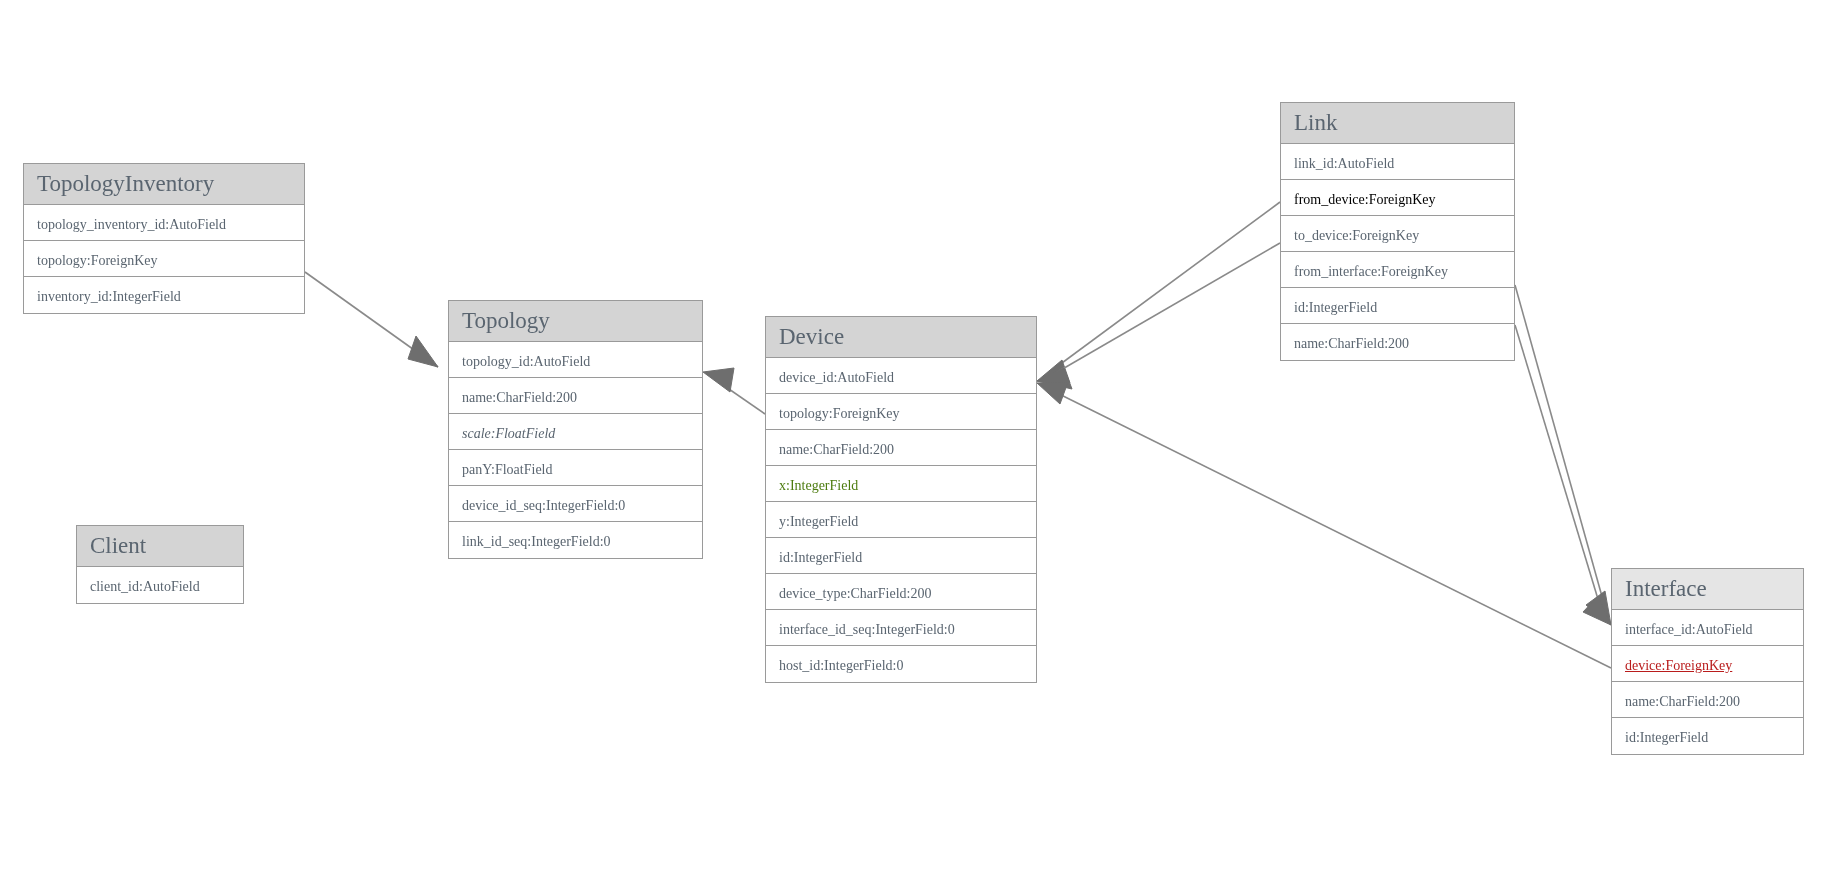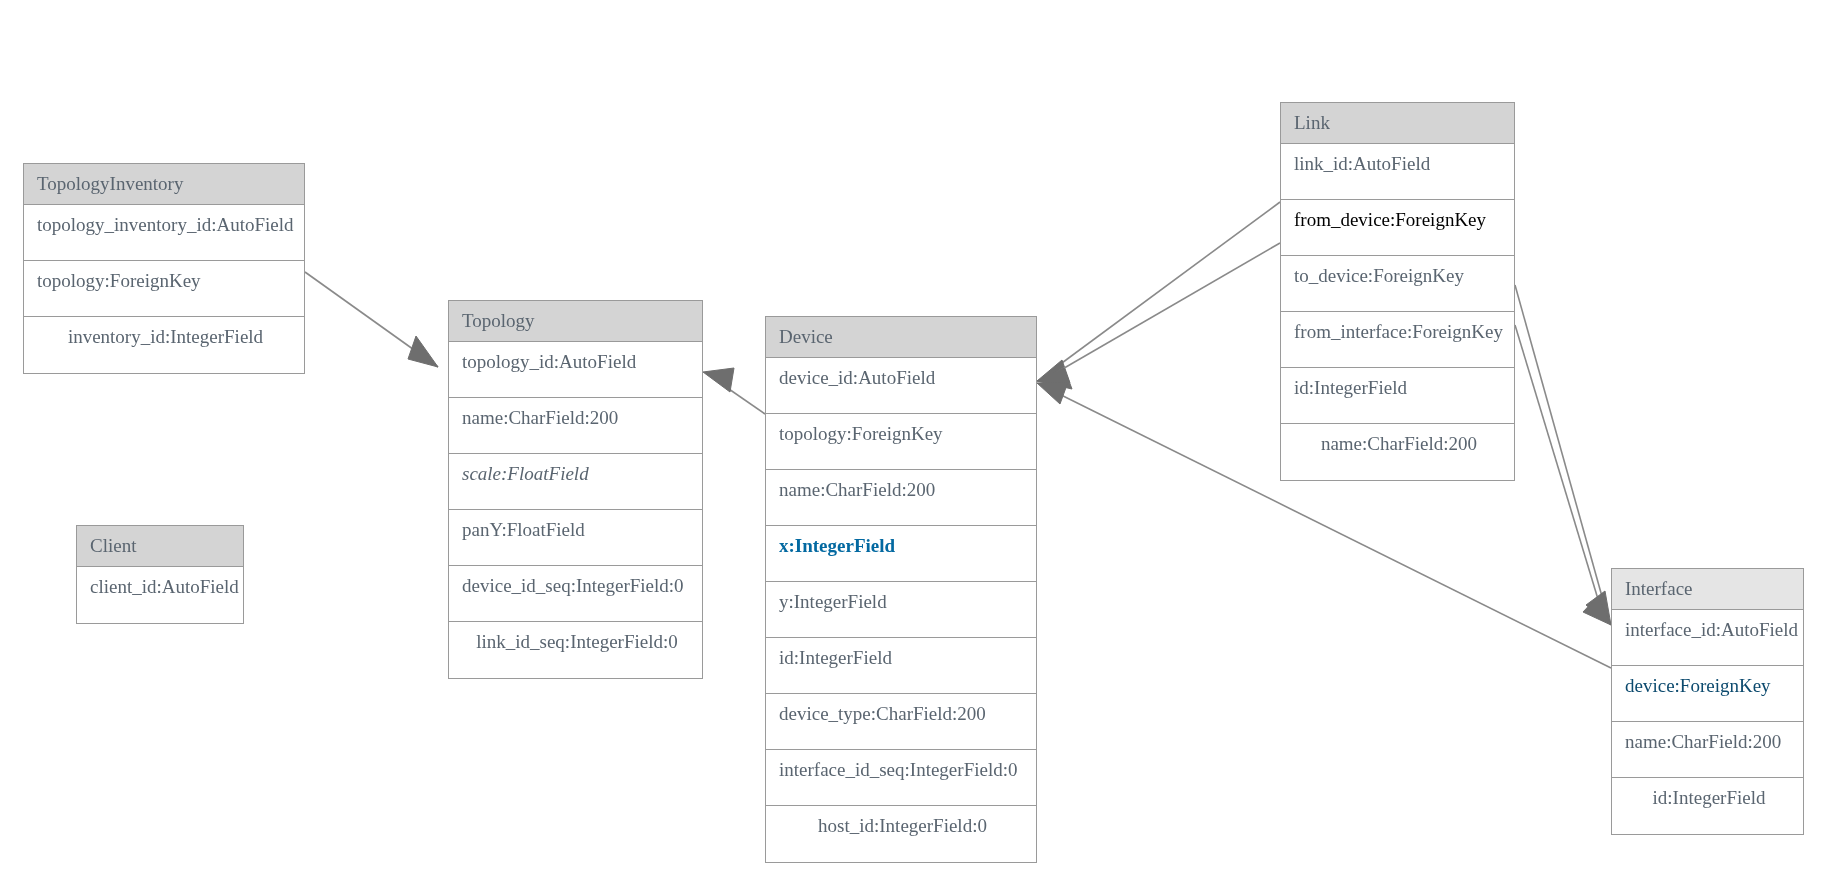--- a/index.html
+++ b/index.html
@@ -28,41 +28,40 @@
     box-sizing: border-box;
     border: 1px solid #9a9a9a;
     background: #ffffff;
     z-index: 2;
   }
   .entity-header {
     box-sizing: border-box;
     background: #d4d4d4;
     border-bottom: 1px solid #9a9a9a;
     color: #5a6570;
-    font-size: 19px;
+    font-size: 23px;
     line-height: 40px;
     height: 41px;
     padding: 0 0 0 13px;
     white-space: nowrap;
     overflow: hidden;
   }
   .entity-field {
     box-sizing: border-box;
-    height: 56px;
+    height: 36px;
     line-height: 40px;
     border-bottom: 1px solid #9a9a9a;
     color: #5a6570;
-    font-size: 19px;
+    font-size: 14px;
     padding: 0 10px 0 13px;
     white-space: nowrap;
     overflow: hidden;
   }
   .entity-field:last-child {
     border-bottom: none;
-    text-align: center;
   }
 </style>
 </head>
 <body>
 
 <div id="canvas" style="background: rgb(255, 255, 255);">
   <svg id="edge-layer" viewBox="0 0 1824 874" xmlns="http://www.w3.org/2000/svg">
       <g>
         <path d="M 305,272 L 438,367" stroke="#8a8a8a" stroke-width="1.6" fill="none"></path>
         <path d="M 438,367 L 408,359 L 416,336 Z" fill="#6e6e6e" stroke="#6e6e6e" stroke-width="1"></path>
@@ -109,36 +108,36 @@
       <div class="entity-field" style="border-bottom-color: rgb(154, 154, 154); color: rgb(90, 101, 112); font-style: italic;">scale:FloatField</div>
       <div class="entity-field" style="border-bottom-color: rgb(154, 154, 154); color: rgb(90, 101, 112);">panY:FloatField</div>
       <div class="entity-field" style="border-bottom-color: rgb(154, 154, 154); color: rgb(90, 101, 112);">device_id_seq:IntegerField:0</div>
       <div class="entity-field" style="border-bottom-color: rgb(154, 154, 154); color: rgb(90, 101, 112);">link_id_seq:IntegerField:0</div>
     </div>
     <div class="entity" style="left: 765px; top: 316px; width: 272px; border-color: rgb(154, 154, 154); background: rgb(255, 255, 255);">
       <div class="entity-header" style="background: rgb(212, 212, 212); border-bottom-color: rgb(154, 154, 154); color: rgb(90, 101, 112);">Device</div>
       <div class="entity-field" style="border-bottom-color: rgb(154, 154, 154); color: rgb(90, 101, 112);">device_id:AutoField</div>
       <div class="entity-field" style="border-bottom-color: rgb(154, 154, 154); color: rgb(90, 101, 112);">topology:ForeignKey</div>
       <div class="entity-field" style="border-bottom-color: rgb(154, 154, 154); color: rgb(90, 101, 112);">name:CharField:200</div>
-      <div class="entity-field" style="border-bottom-color: rgb(154, 154, 154); color: #0369a1; font-weight: bold;">x:IntegerField</div>
+      <div class="entity-field" style="border-bottom-color: rgb(154, 154, 154); color: #4d7c0f;">x:IntegerField</div>
       <div class="entity-field" style="border-bottom-color: rgb(154, 154, 154); color: rgb(90, 101, 112);">y:IntegerField</div>
       <div class="entity-field" style="border-bottom-color: rgb(154, 154, 154); color: rgb(90, 101, 112);">id:IntegerField</div>
       <div class="entity-field" style="border-bottom-color: rgb(154, 154, 154); color: rgb(90, 101, 112);">device_type:CharField:200</div>
       <div class="entity-field" style="border-bottom-color: rgb(154, 154, 154); color: rgb(90, 101, 112);">interface_id_seq:IntegerField:0</div>
       <div class="entity-field" style="border-bottom-color: rgb(154, 154, 154); color: rgb(90, 101, 112);">host_id:IntegerField:0</div>
     </div>
     <div class="entity" style="left: 1280px; top: 102px; width: 235px; border-color: rgb(154, 154, 154); background: rgb(255, 255, 255);">
       <div class="entity-header" style="background: rgb(212, 212, 212); border-bottom-color: rgb(154, 154, 154); color: rgb(90, 101, 112);">Link</div>
       <div class="entity-field" style="border-bottom-color: rgb(154, 154, 154); color: rgb(90, 101, 112);">link_id:AutoField</div>
       <div class="entity-field" style="border-bottom-color: rgb(154, 154, 154); color: #000000;">from_device:ForeignKey</div>
       <div class="entity-field" style="border-bottom-color: rgb(154, 154, 154); color: rgb(90, 101, 112);">to_device:ForeignKey</div>
       <div class="entity-field" style="border-bottom-color: rgb(154, 154, 154); color: rgb(90, 101, 112);">from_interface:ForeignKey</div>
       <div class="entity-field" style="border-bottom-color: rgb(154, 154, 154); color: rgb(90, 101, 112);">id:IntegerField</div>
       <div class="entity-field" style="border-bottom-color: rgb(154, 154, 154); color: rgb(90, 101, 112);">name:CharField:200</div>
     </div>
     <div class="entity" style="left: 1611px; top: 568px; width: 193px; border-color: rgb(154, 154, 154); background: rgb(255, 255, 255);">
       <div class="entity-header" style="background: #e5e5e5; border-bottom-color: rgb(154, 154, 154); color: rgb(90, 101, 112);">Interface</div>
       <div class="entity-field" style="border-bottom-color: rgb(154, 154, 154); color: rgb(90, 101, 112);">interface_id:AutoField</div>
-      <div class="entity-field" style="border-bottom-color: rgb(154, 154, 154); color: #0c4a6e;">device:ForeignKey</div>
+      <div class="entity-field" style="border-bottom-color: rgb(154, 154, 154); color: #b91c1c; text-decoration: underline;">device:ForeignKey</div>
       <div class="entity-field" style="border-bottom-color: rgb(154, 154, 154); color: rgb(90, 101, 112);">name:CharField:200</div>
       <div class="entity-field" style="border-bottom-color: rgb(154, 154, 154); color: rgb(90, 101, 112);">id:IntegerField</div>
     </div>
   </div>
 
 </body></html>

